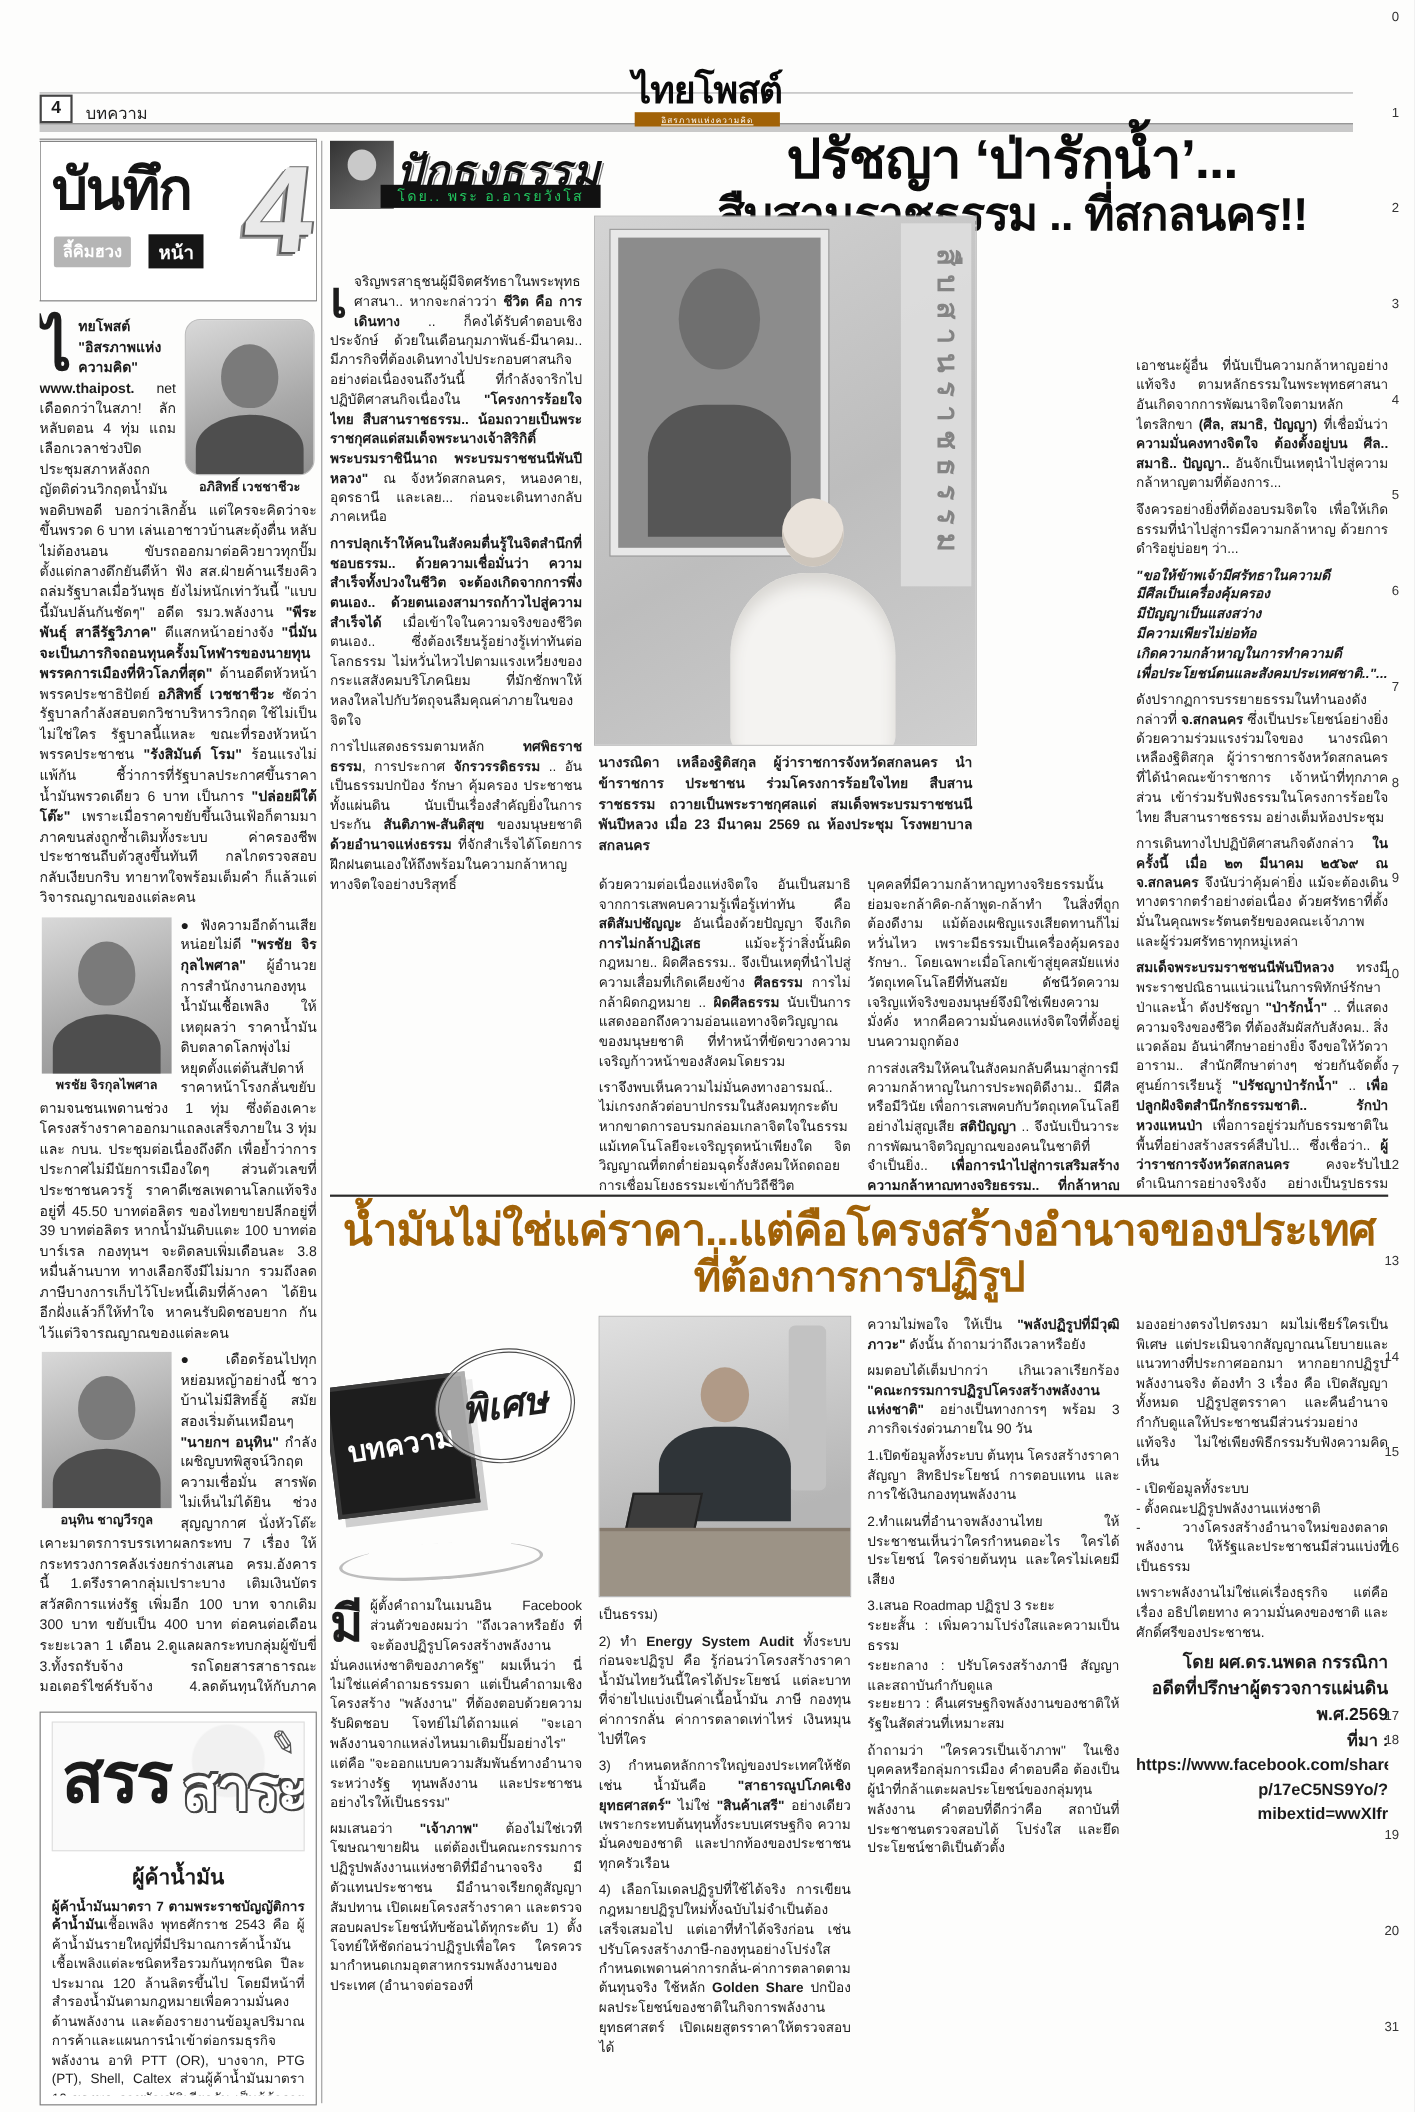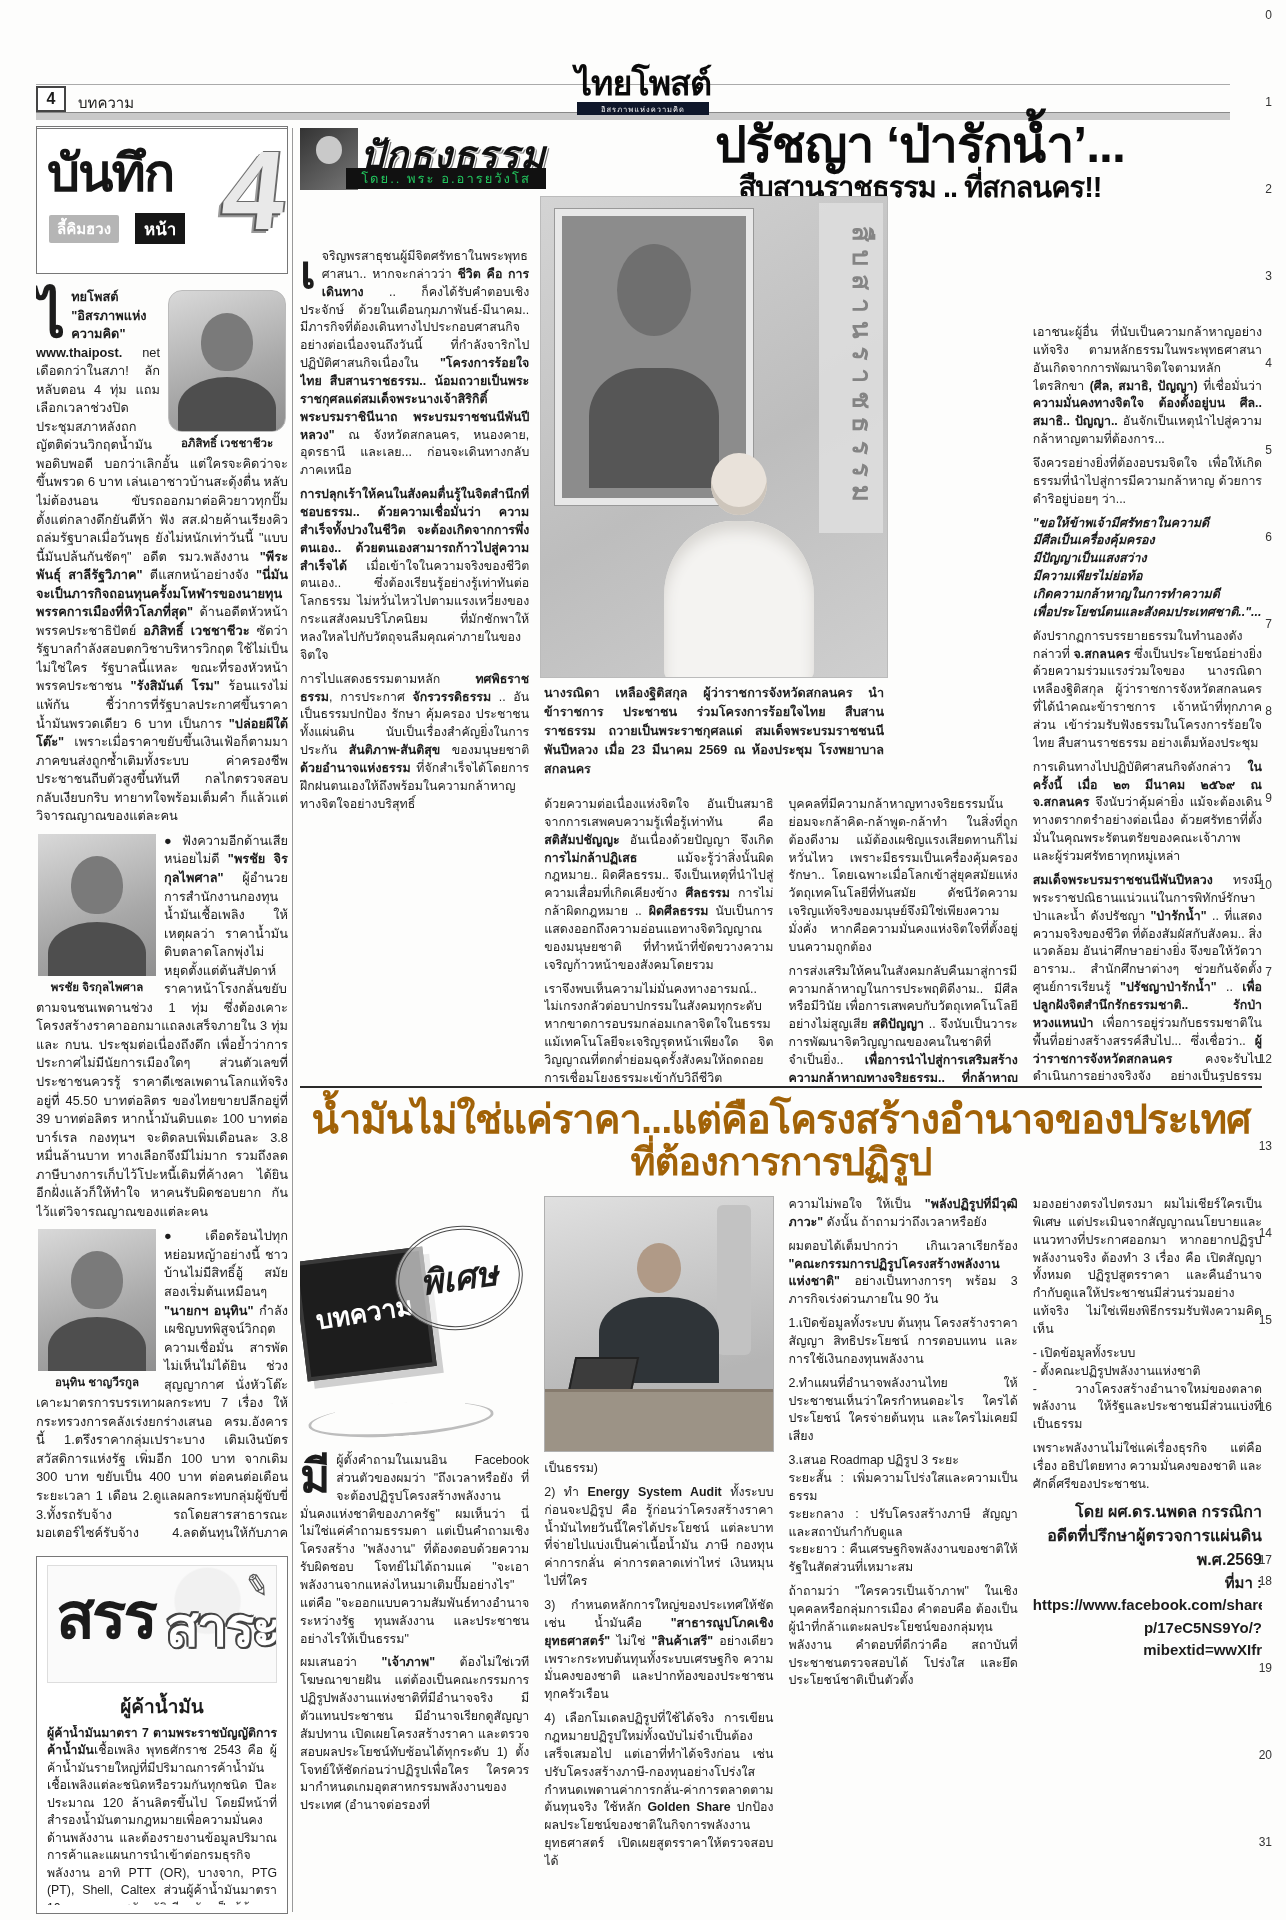--- a/index.html
+++ b/index.html
@@ -10,22 +10,22 @@
     font-family:"Liberation Sans","DejaVu Sans",sans-serif;
   }
   
   .rule-thin { position:absolute; left:36px; right:56px; top:84px; height:1px; background:#aaa; }
   .rule-band { position:absolute; left:36px; right:56px; top:112px; height:8px; background:#c9c9c9; border-top:1px solid #888; }
   .pagenum-box { position:absolute; left:36px; top:86px; width:30px; height:26px; border:2px solid #444; background:#fff;
     display:flex; align-items:center; justify-content:center; font-weight:bold; font-size:16px; }
   .section-label { position:absolute; left:78px; top:91px; font-size:15px; color:#222; }
   .masthead { position:absolute; left:0; right:0; top:66px; text-align:center; }
   .masthead .mh-title { font-size:34px; font-weight:800; letter-spacing:-1px; color:#0a0a0a; display:inline-block; line-height:1; }
-  .masthead .mh-tag { margin:2px auto 0; width:132px; height:13px; background:#0f172a; color:#fff; font-size:7.5px;
-    display:flex; align-items:center; justify-content:center; letter-spacing:1px; }
+  .masthead .mh-tag { margin:2px auto 0; width:132px; height:13px; background:#a16207; color:#fff; font-size:7.5px;
+    display:flex; align-items:center; justify-content:center; letter-spacing:1px;text-decoration:underline; }
   
   .ruler-num { position:absolute; right:14px; width:30px; text-align:right; font-size:12px; color:#333; }
   
   .vdiv { position:absolute; left:292px; top:128px; bottom:8px; width:1px; background:#999; }
   
   .note-wrap { position:absolute; left:36px; top:126px; width:252px; }
   .note-banner { border:1px solid #777; border-top:3px double #777; height:148px; position:relative; background:#fff; overflow:hidden; }
   .nb-title { position:absolute; left:10px; top:18px; font-size:52px; font-weight:800; letter-spacing:-2px; color:#151515; line-height:1; }
   .nb-row { position:absolute; left:12px; top:84px; display:flex; align-items:center; gap:16px; }
   .nb-author { background:#b5b5b5; color:#fff; font-weight:bold; font-size:15px; padding:2px 8px; border-radius:2px; }
@@ -61,21 +61,21 @@
   .dh-monk { position:absolute; left:0; top:0; width:58px; height:62px; background:linear-gradient(140deg,#333,#777); }
   .dh-monk::before { content:""; position:absolute; left:16px; top:8px; width:26px; height:28px; border-radius:50%; background:#c9c9c9; }
   .dh-logo { position:absolute; left:60px; top:-4px; font-family:"DejaVu Serif","Liberation Serif",serif;
     font-style:italic; font-weight:bold; font-size:38px; letter-spacing:1px; color:#111;
     text-shadow:1px 1px 0 #fff,2px 2px 0 #777; white-space:nowrap; }
   .dh-byline { position:absolute; left:46px; top:40px; width:200px; height:21px; background:#111; color:#22c55e;
     font-size:13px; display:flex; align-items:center; justify-content:center; letter-spacing:2px; }
   
   .main-hl { position:absolute; left:575px; top:118px; width:690px; text-align:center; color:#0c0c0c; }
   .main-hl .l1 { font-size:50px; font-weight:800; letter-spacing:-1px; line-height:1.08; }
-  .main-hl .l2 { font-size:29px; font-weight:800; letter-spacing:-1px; line-height:1.1;text-align:center; }
+  .main-hl .l2 { font-size:42px; font-weight:800; letter-spacing:-1px; line-height:1.1;text-align:center; }
   
   .art-grid { position:absolute; left:300px; top:248px; width:962px; height:834px; display:grid;
     grid-template-columns:1fr 1fr 1fr 1fr; column-gap:15px; }
   .art-grid .col { overflow:hidden; font-size:12.4px; line-height:1.44; text-align:justify; }
   .art-grid .col p { margin-bottom:6px; }
   .spacer-photo { height:548px; }
   .col4-offset { padding-top:76px; }
   .quote { font-style:italic; font-weight:bold; white-space:pre-line; margin-bottom:6px; }
   
   .main-photo { position:absolute; left:540px; top:196px; width:348px; }

